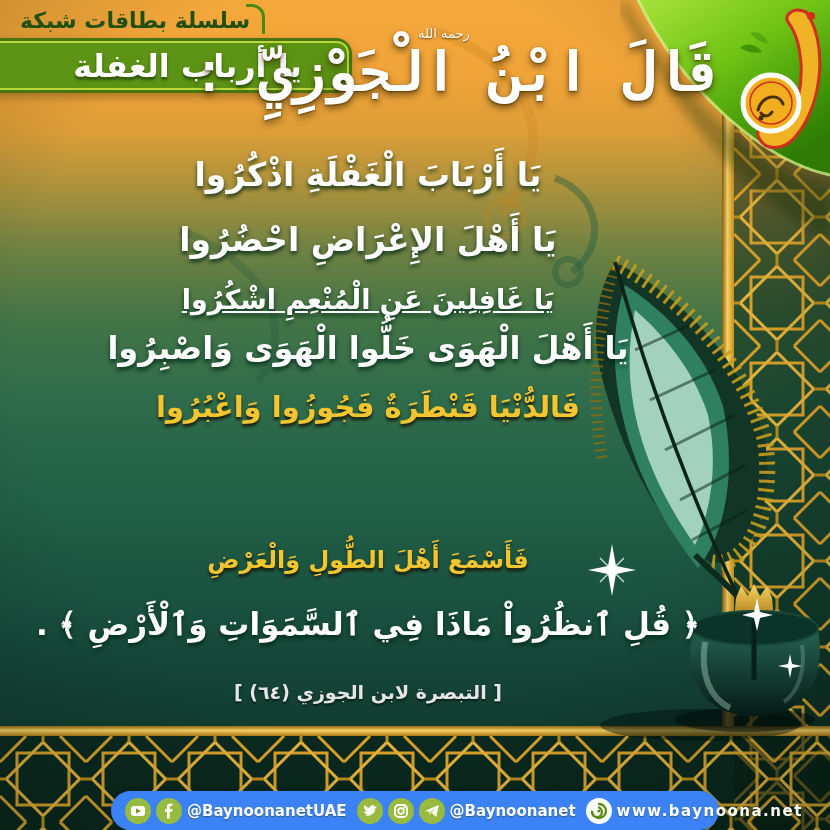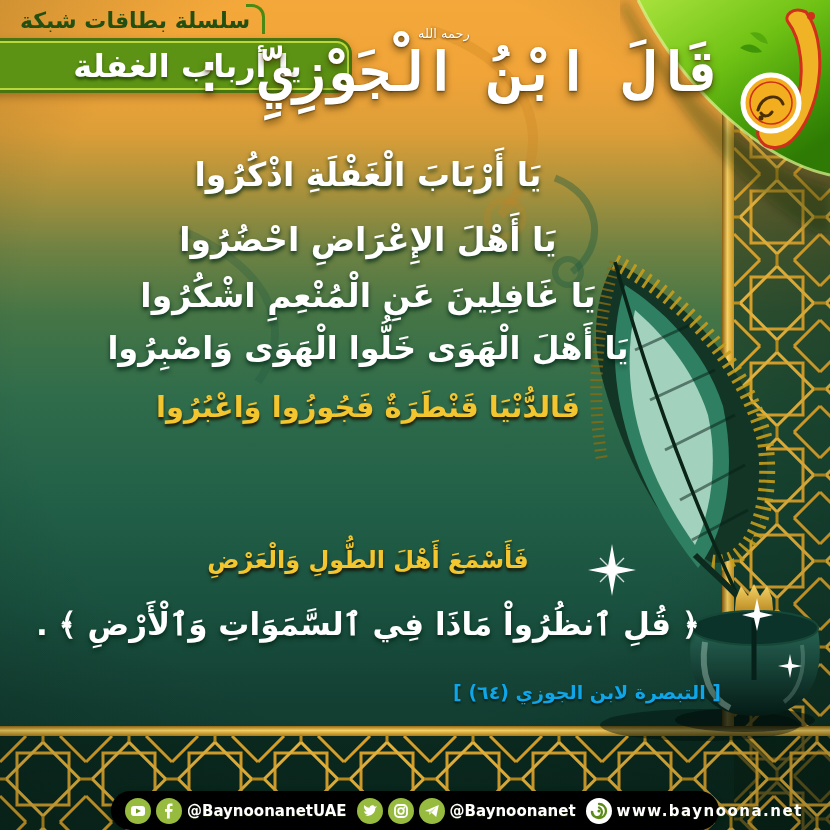--- a/index.html
+++ b/index.html
@@ -37,29 +37,29 @@
       text-align:right;direction:rtl;white-space:nowrap;}
   .title .big{font-size:55px;font-weight:bold;color:#fff;
       text-shadow:0 4px 7px rgba(45,30,0,.6),0 1px 2px rgba(90,60,0,.8);font-family:Liberation Mono, monospace;}
   .title .honorific{position:absolute;left:88px;top:-14px;font-size:13px;color:#fff;
       text-shadow:0 1px 2px rgba(60,40,0,.8);}
   
   .line{position:absolute;z-index:7;left:15px;width:706px;text-align:center;
       direction:rtl;font-weight:bold;white-space:nowrap;}
   .line.white{color:#ffffff;text-shadow:0 3px 4px rgba(0,40,22,.85);}
   .line.gold{color:#f3c52f;text-shadow:0 3px 3px rgba(25,18,0,.85);}
-  .attribution{position:absolute;z-index:7;left:15px;top:681px;width:706px;
-      direction:rtl;font-size:19px;font-weight:bold;color:#0ea5e9;
+  .attribution{position:absolute;z-index:7;left:15px;top:681px;width:706px;text-align:center;
+      direction:rtl;font-size:19px;font-weight:bold;color:#e5e5e5;
       text-shadow:0 2px 2px rgba(0,25,15,.8);}
   
   .curl{position:absolute;z-index:5;left:620px;top:0;}
   .feather{position:absolute;z-index:6;left:540px;top:230px;}
   
   .footer{position:absolute;z-index:8;left:111px;top:791px;width:608px;height:39px;
-      background:#000000;border-radius:20px;display:flex;align-items:center;
+      background:#3b82f6;border-radius:20px;display:flex;align-items:center;
       padding:0 14px;box-sizing:border-box;gap:5px;box-shadow:0 2px 6px rgba(0,20,10,.4);}
   .footer .txt{color:#fff;font-size:15px;font-weight:bold;white-space:nowrap;flex:0 0 auto;
       text-shadow:0 1px 1px rgba(40,60,0,.5);}
   .footer .txt.site{letter-spacing:1.5px;}
   .footer svg{flex:0 0 auto;display:block;}
   .spacer{flex:1 1 auto;}
 </style>
 </head>
 <body>
 
@@ -170,21 +170,21 @@
     </div>
   </div>
 
   <div class="title">
     <span class="honorific">رحمه الله</span>
     <span class="big">قَالَ ابْنُ الْجَوْزِيِّ :</span>
   </div>
 
   <div class="line white" style="top:155px;font-size:33px;">يَا أَرْبَابَ الْغَفْلَةِ اذْكُرُوا</div>
   <div class="line white" style="top:220px;font-size:33px;">يَا أَهْلَ الإِعْرَاضِ احْضُرُوا</div>
-  <div class="line white" style="top:276px;font-size:33px;">يَا غَافِلِينَ عَنِ الْمُنْعِمِ اشْكُرُوا</div>
+  <div class="line white" style="top:284px;font-size:27px;text-decoration:underline;">يَا غَافِلِينَ عَنِ الْمُنْعِمِ اشْكُرُوا</div>
   <div class="line white" style="top:329px;font-size:32px;">يَا أَهْلَ الْهَوَى خَلُّوا الْهَوَى وَاصْبِرُوا</div>
   <div class="line gold" style="top:390px;font-size:29px;">فَالدُّنْيَا قَنْطَرَةٌ فَجُوزُوا وَاعْبُرُوا</div>
   <div class="line gold" style="top:546px;font-size:24px;">فَأَسْمَعَ أَهْلَ الطُّولِ وَالْعَرْضِ</div>
   <div class="line white" style="top:593px;font-size:31px;margin-top:13px;">﴿ قُلِ ٱنظُرُواْ مَاذَا فِي ٱلسَّمَوَاتِ وَٱلْأَرْضِ ﴾ .</div>
 
   <div class="attribution">[ التبصرة لابن الجوزي (٦٤) ]</div>
 
   <div class="footer">
     <svg width="26" height="26" viewBox="0 0 26 26">
       <circle cx="13" cy="13" r="13" fill="#97bb3f"></circle>

